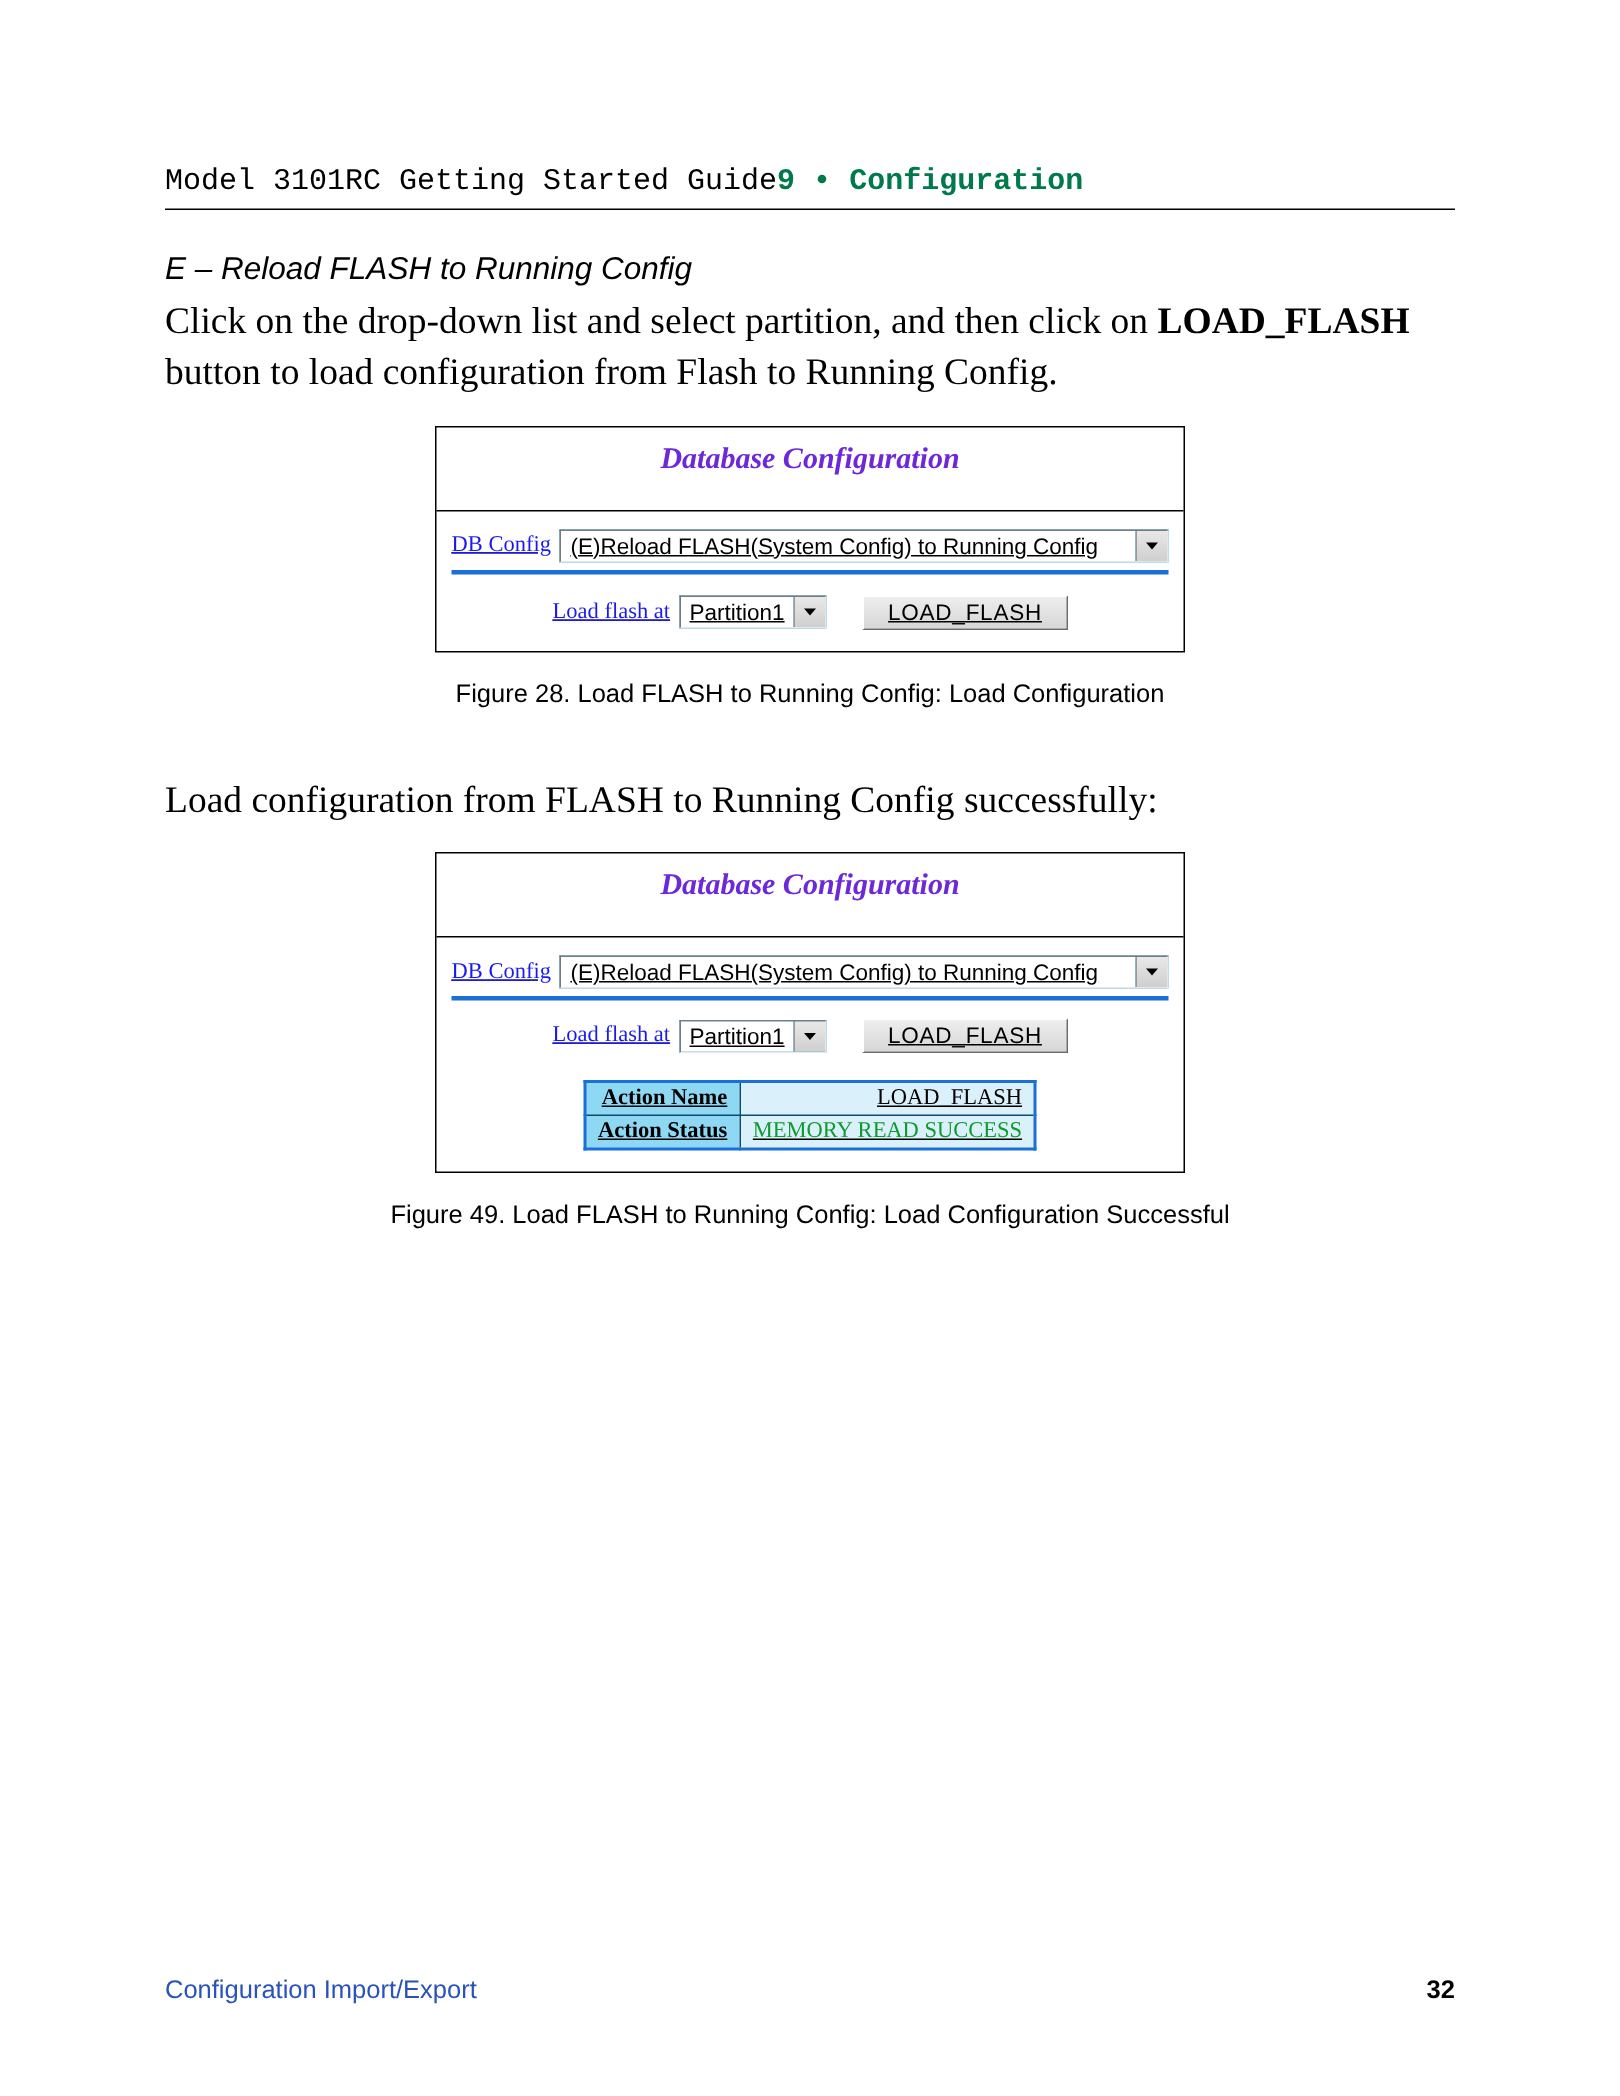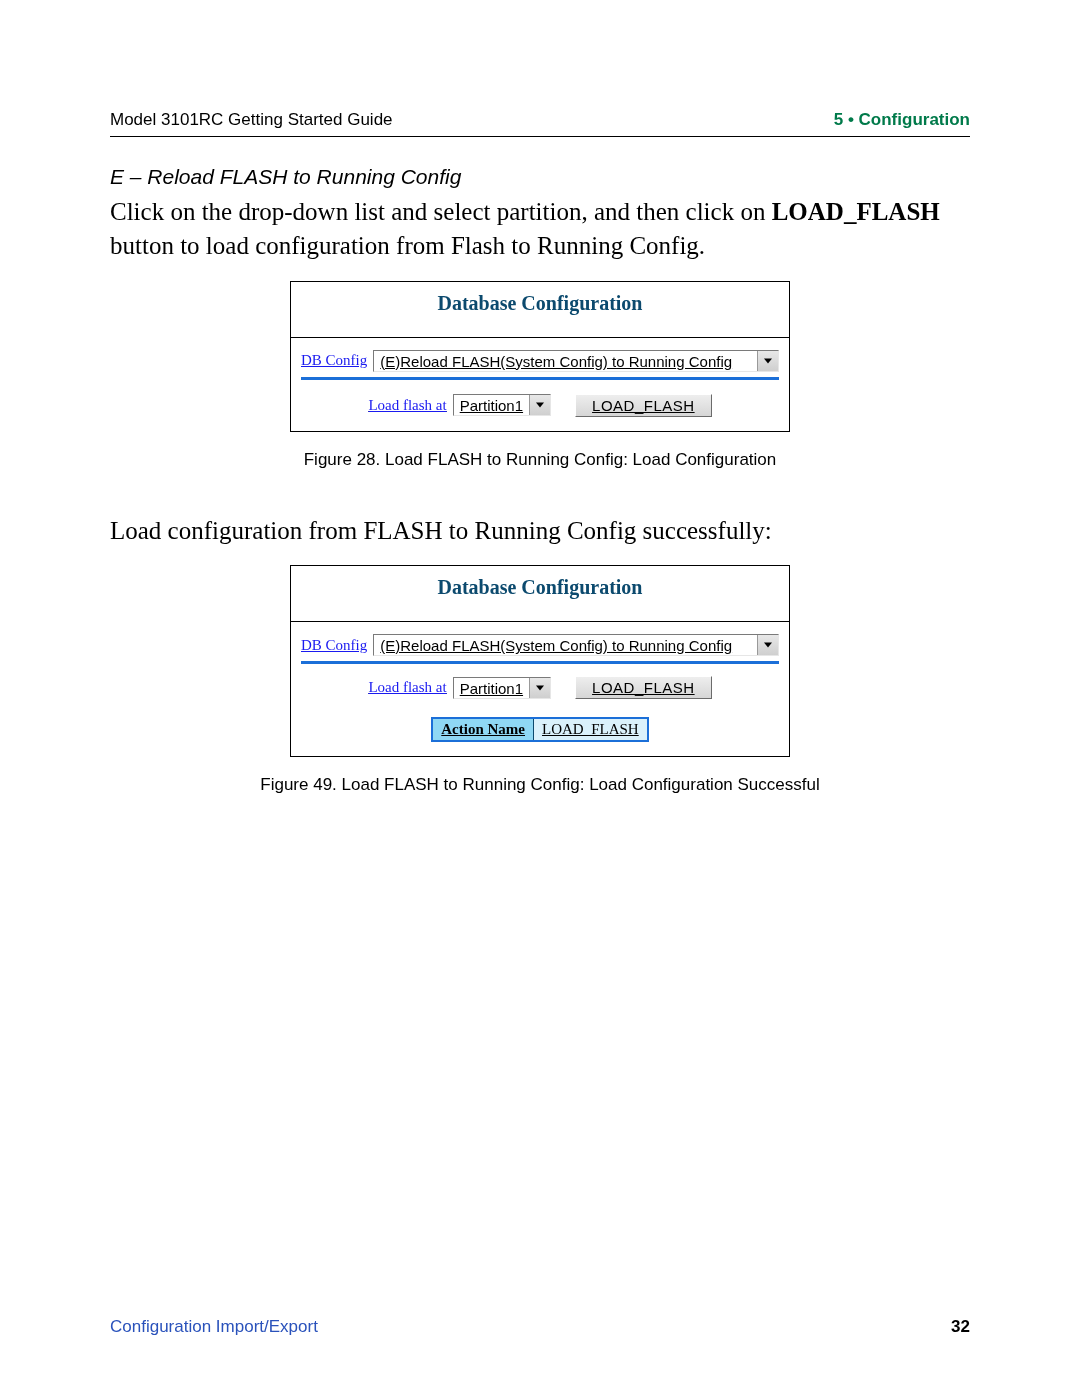--- a/index.html
+++ b/index.html
@@ -11,24 +11,23 @@
     width: 1080px;
   }
   .page {
     box-sizing: border-box;
     padding: 110px 110px 60px 110px;
     position: relative;
     min-height: 1397px;
   }
   .header-row {
     display: flex;
-    justify-content: space-between;
     align-items: baseline;
-    font-family: Liberation Sans, sans-serif;
-    font-size: 17px;
+    font-family: Liberation Mono, monospace;
+    font-size: 20px;
     margin-bottom: 6px;
   }
   .header-right {
     color: #007a4a;
     font-weight: 700;
   }
   .rule {
     border: none;
     border-top: 1px solid #000;
     margin: 0 0 28px 0;
@@ -55,24 +54,25 @@
     text-align: left;
     border: 1px solid #000;
     background: #fff;
     width: 500px;
     box-sizing: border-box;
   }
   .db-title {
     text-align: center;
     font-family: "Times New Roman", serif;
     font-weight: 700;
-    color: #0c4a6e;
+    color: #6d28d9;
     font-size: 20px;
     padding: 10px 4px 22px 4px;
     border-bottom: 1px solid #000;
+    font-style: italic;
   }
   .db-body {
     padding: 12px 10px 14px 10px;
     position: relative;
   }
   .db-row {
     display: flex;
     align-items: center;
     gap: 6px;
     white-space: nowrap;
@@ -167,21 +167,21 @@
   .footer-left { color: #2a52bb; }
   .footer-right { font-weight: 700; }
 </style>
 </head>
 <body>
 
 <div class="page">
 
   <div class="header-row">
     <span>Model 3101RC Getting Started Guide</span>
-    <span class="header-right">5 • Configuration</span>
+    <span class="header-right">9 • Configuration</span>
   </div>
   <hr class="rule">
 
   <p class="section-title">E – Reload FLASH to Running Config</p>
 
   <p class="body-text">
     <span>Click on the drop-down list and select partition, and then click on </span><strong>LOAD_FLASH</strong><span> button to load configuration from Flash to Running Config.</span>
   </p>
 
   <div class="fig-wrap">
@@ -255,20 +255,24 @@
           <span class="win-btn">LOAD_FLASH</span>
         </div>
 
         <div class="db-row second-row-indent">
           <table class="action-table">
             <tbody>
                 <tr>
               <td class="hdr">Action Name</td>
               <td class="valcell">LOAD_FLASH</td>
             </tr>
+            <tr>
+              <td class="hdr">Action Status</td>
+              <td class="valcell success">MEMORY READ SUCCESS</td>
+            </tr>
           </tbody>
             </table>
         </div>
 
       </div>
     </div>
     <div class="caption centered">Figure 49. Load FLASH to Running Config: Load Configuration Successful</div>
   </div>
 
   <div class="footer">

